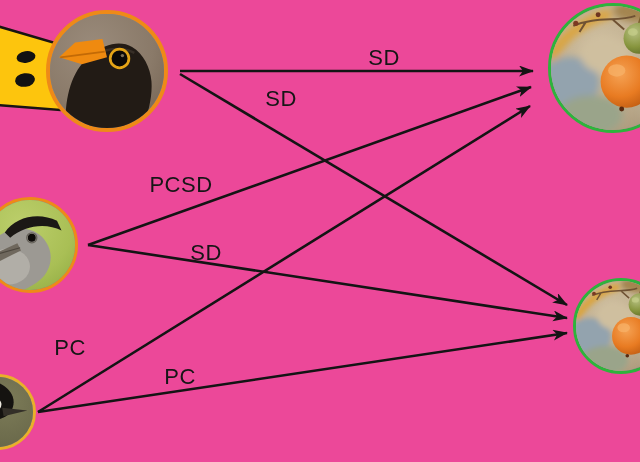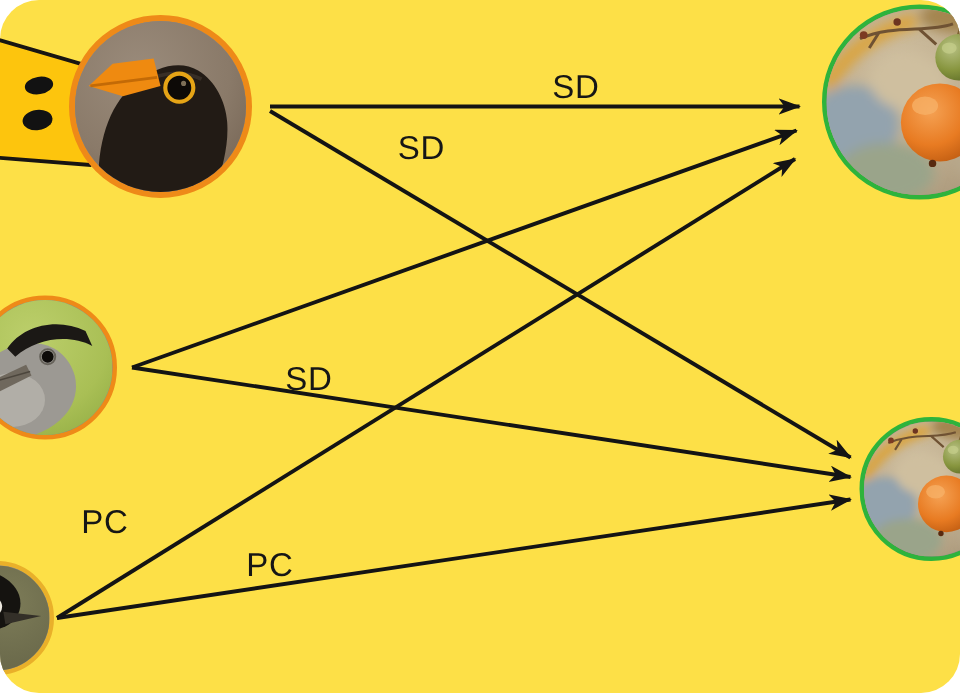--- a/index.html
+++ b/index.html
@@ -1,20 +1,20 @@
 <!DOCTYPE html>
 <html><head>
 <meta charset="utf-8">
 <style>
   html,body{margin:0;padding:0;}
   body{
     width:640px;height:462px;overflow:hidden;background:#ffffff;
     font-family:"Liberation Sans",sans-serif;
   }
-  .stage{position:relative;width:640px;height:462px;background:#fde047;overflow:hidden;border-radius:26px;}
+  .stage{position:relative;width:640px;height:462px;background:#ec4899;overflow:hidden;}
 
   .layer{position:absolute;left:0;top:0;width:640px;height:462px;}
   .arrow-layer{z-index:2;pointer-events:none;}
   .logo-svg{position:absolute;left:0;top:18px;width:95px;height:104px;z-index:1;}
 
   .node{position:absolute;border-radius:50%;overflow:hidden;box-sizing:border-box;z-index:3;background:#888;}
   .node svg{display:block;width:100%;height:100%;}
   .n-blackbird{left:46px;top:10px;width:122px;height:122px;border:4px solid #ee8a18;}
   .n-blackcap{left:-18px;top:197px;width:96px;height:96px;border:3px solid #ee8a18;}
   .n-tit{left:-40px;top:374px;width:76px;height:76px;border:3px solid #e9b02a;}
@@ -177,17 +177,18 @@
       <ellipse cx="66" cy="21" rx="4" ry="3" fill="#c6cf8a" opacity=".7"></ellipse>
       <circle cx="95" cy="38" r="10" fill="#7c8738" opacity=".9"></circle>
       <circle cx="61" cy="61" r="21" fill="url(#g-orange)"></circle>
       <ellipse cx="53" cy="52" rx="7" ry="5" fill="#f7b168" opacity=".75"></ellipse>
       <circle cx="57" cy="83" r="2" fill="#58290f"></circle>
     </svg>
   </div>
 
   <div class="edge-label lbl-1">SD</div>
   <div class="edge-label lbl-2">SD</div>
+  <div class="edge-label lbl-3">PCSD</div>
   <div class="edge-label lbl-4">SD</div>
   <div class="edge-label lbl-5">PC</div>
   <div class="edge-label lbl-6">PC</div>
 
 </div>
 
 </body></html>

